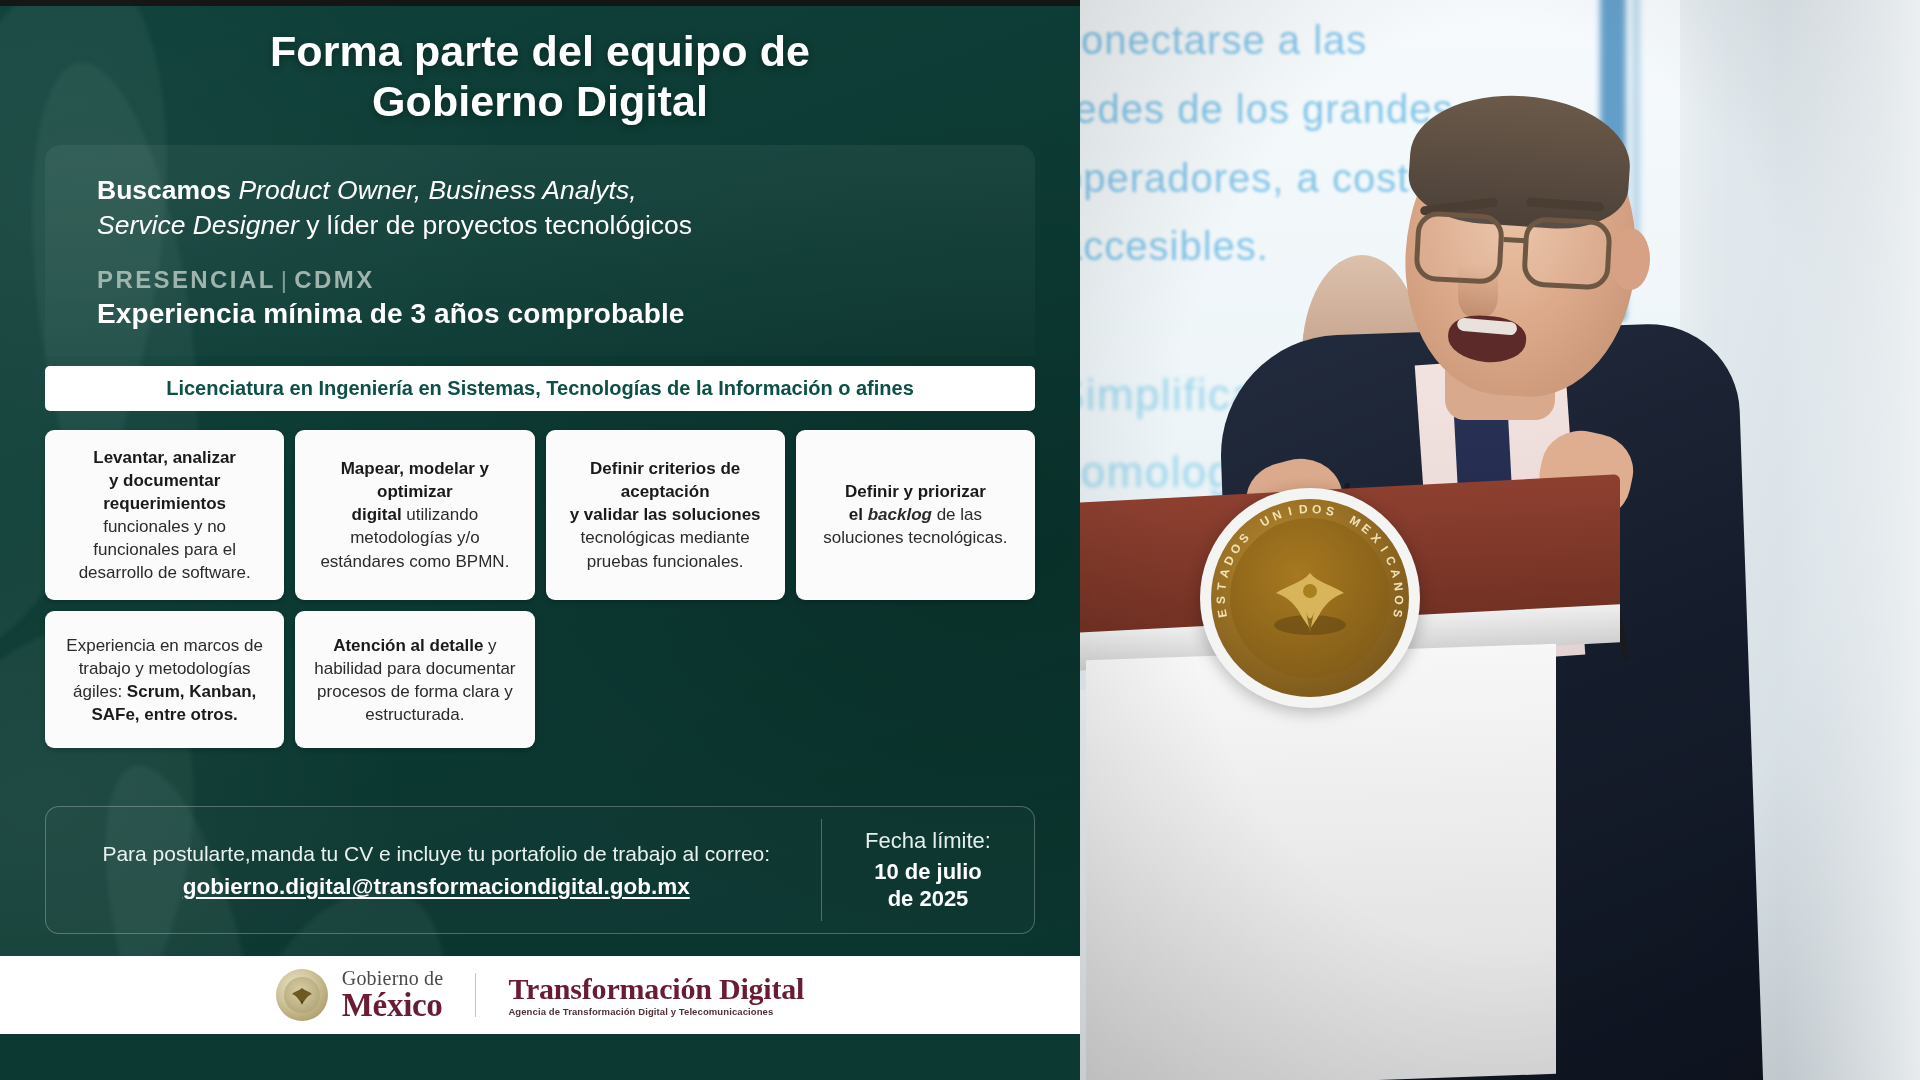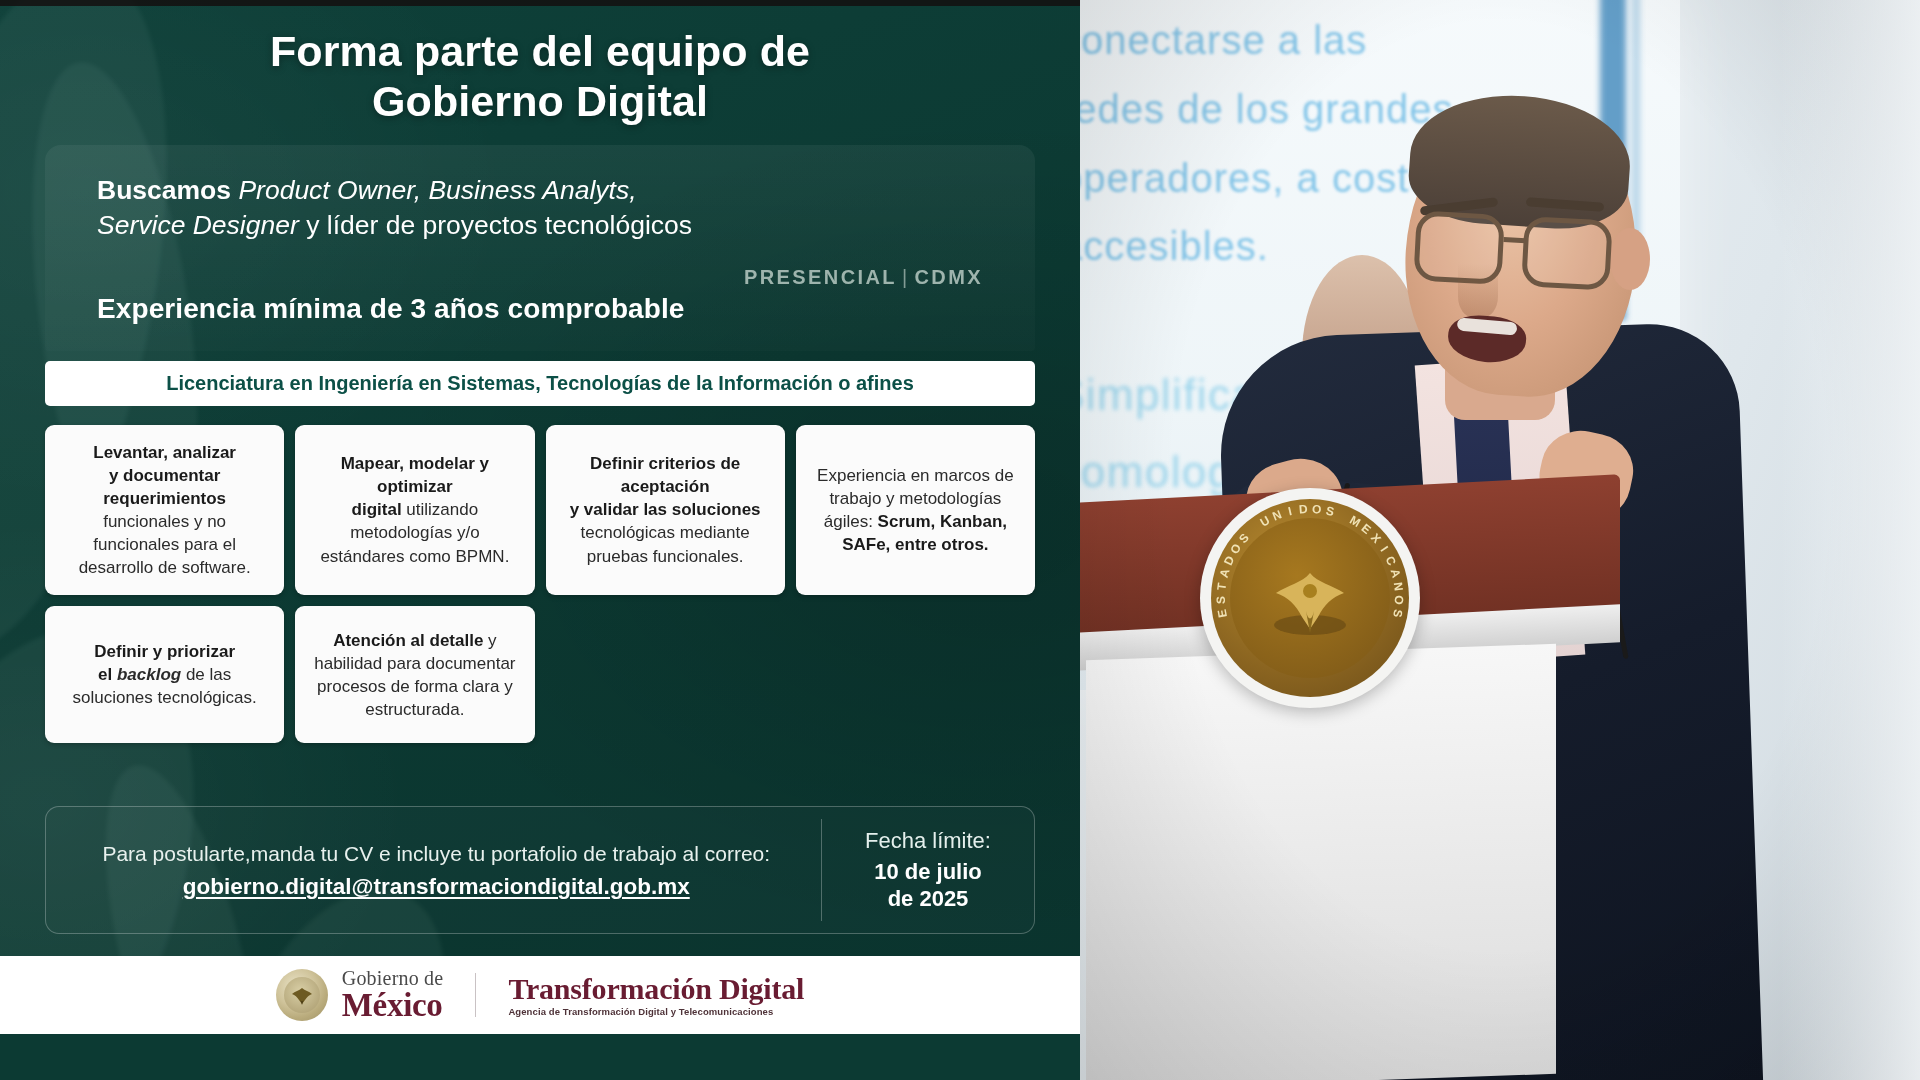--- a/index.html
+++ b/index.html
@@ -50,21 +50,21 @@
     background:linear-gradient(180deg,rgba(255,255,255,.055),rgba(255,255,255,.015));
     border-radius:16px 16px 4px 4px;
     padding:28px 52px 26px 52px;
     position:relative;
   }
   .panel .roles { color:#fff; font-size:26.5px; line-height:1.34; }
   .panel .roles b { font-weight:700; }
   .panel .roles i { font-style:italic; }
   .panel .mode {
     margin-top:22px;
-    color:#9eb4ad; font-size:20px; font-weight:700; letter-spacing:2.4px;text-align:right;
+    color:#9eb4ad; font-size:24px; font-weight:700; letter-spacing:2.4px;
   }
   .panel .mode .sep { font-weight:400; opacity:.8; padding:0 5px; }
   .panel .exp { margin-top:4px; color:#ffffff; font-size:28px; font-weight:700; letter-spacing:.1px; }
 
   .degree-bar {
     margin-top:10px;
     background:#ffffff;
     border-radius:5px;
     padding:11px 12px;
     text-align:center;
@@ -250,31 +250,31 @@
         <div class="card">
           <p>
             <b>Definir criterios de aceptación</b><br>
             <b>y validar las soluciones</b>
             <span>tecnológicas mediante pruebas funcionales.</span>
           </p>
         </div>
 
         <div class="card">
           <p>
-            <span>Experiencia en marcos de trabajo y metodologías ágiles:</span>
-            <b>Scrum, Kanban, SAFe, entre otros.</b>
-          </p>
-        </div>
-
-        <div class="card">
-          <p>
             <b>Definir y priorizar</b><br>
             <b>el</b>
             <i>backlog</i>
             <span>de las soluciones tecnológicas.</span>
+          </p>
+        </div>
+
+        <div class="card">
+          <p>
+            <span>Experiencia en marcos de trabajo y metodologías ágiles:</span>
+            <b>Scrum, Kanban, SAFe, entre otros.</b>
           </p>
         </div>
 
         <div class="card">
           <p>
             <b>Atención al detalle</b>
             <span>y habilidad para documentar procesos de forma clara y estructurada.</span>
           </p>
         </div>
 

